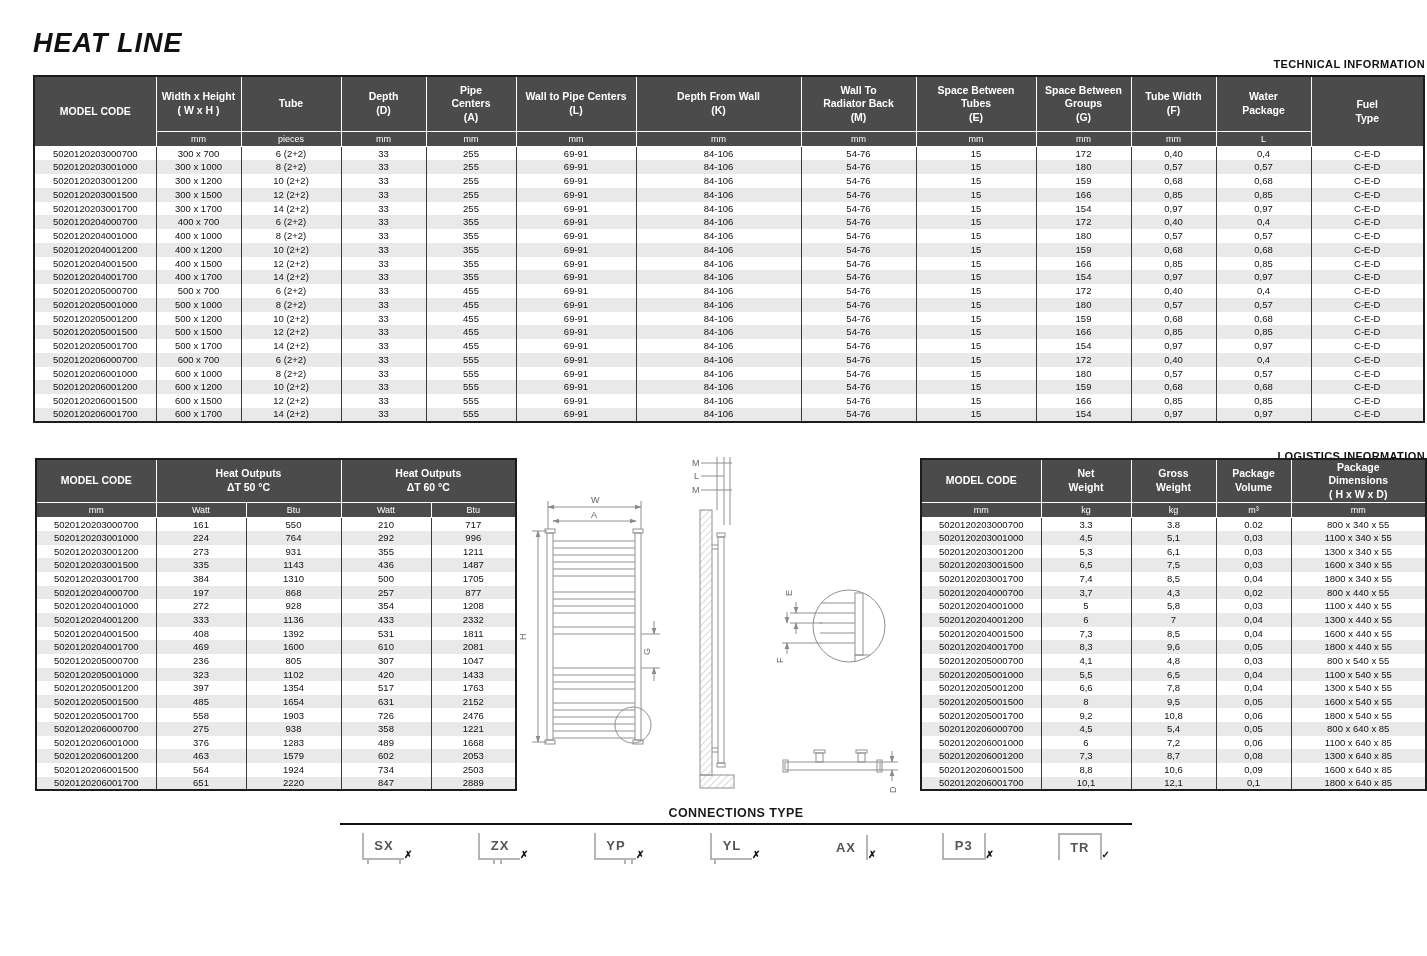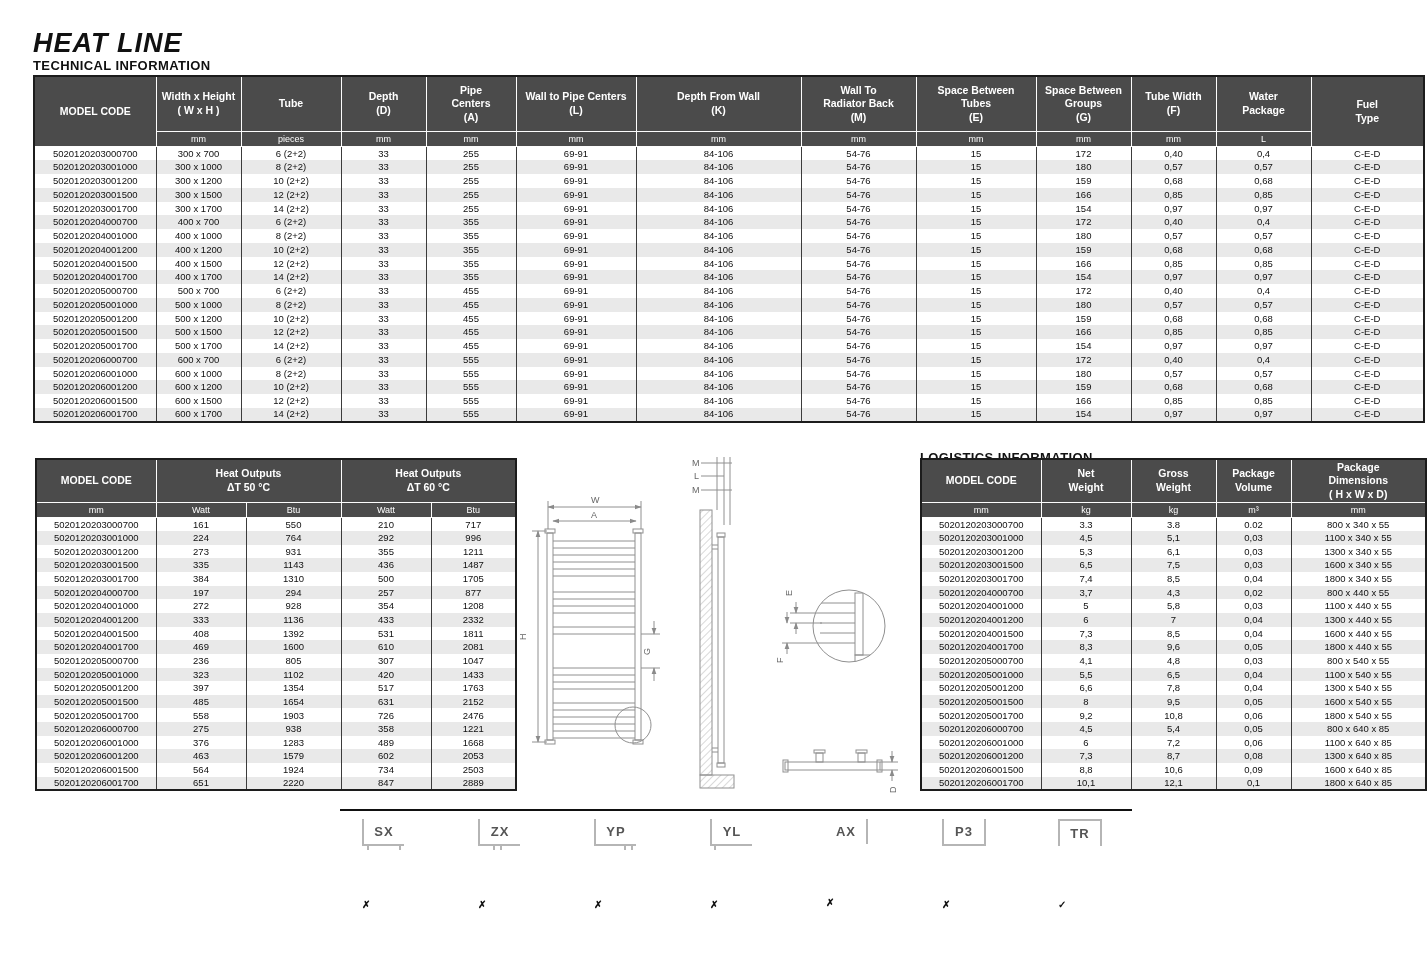--- a/index.html
+++ b/index.html
@@ -2,22 +2,22 @@
 <html><head>
 <meta charset="utf-8">
 <style>
   html,body{margin:0;padding:0;background:#fff;}
   body{width:1427px;height:956px;position:relative;overflow:hidden;
        font-family:"Liberation Sans", sans-serif;color:#1a1a1a;}
 
   .page-title{position:absolute;left:33px;top:28px;font-size:27px;font-weight:bold;
               font-style:italic;letter-spacing:1px;color:#111;}
 
-  .section-title{position:absolute;font-size:13px;font-weight:bold;letter-spacing:.4px;
-                 text-align:left;color:#111;}
+  .section-title{position:absolute;font-size:11px;font-weight:bold;letter-spacing:.4px;
+                 text-align:right;color:#111;}
   #tech-title{left:33px;width:1392px;top:58px;}
   #heat-title{left:35px;width:480px;top:442px;margin-top:14px;}
   #log-title{left:920px;width:505px;top:442px;margin-top:8px;}
 
   table.tbl{border-collapse:collapse;table-layout:fixed;position:absolute;
             border:2px solid #1c1c1c;}
   table.tbl th{background:#4b4b4b;color:#fff;font-weight:bold;text-align:center;
                vertical-align:middle;white-space:pre-line;border:1px solid #fdfdfd;
                padding:0 2px;line-height:1.3;}
   table.tbl tr.units th{font-weight:normal;font-size:9px;height:14px;line-height:1;}
@@ -32,21 +32,21 @@
   #heat-table{left:35px;top:458px;width:480px;}
   #log-table{left:920px;top:458px;width:505px;}
   #heat-table thead tr:first-child th,#log-table thead tr:first-child th{height:42px;font-size:10.5px;}
   #heat-table tbody tr,#log-table tbody tr{height:13.65px;}
 
   
   .connections{position:absolute;left:340px;top:806px;width:792px;}
   .connections-title{text-align:center;font-weight:bold;font-size:12.5px;letter-spacing:.4px;}
   .connections-line{border-top:2px solid #111;margin-top:3px;}
   .connections-row{display:flex;justify-content:space-between;padding:8px 22px 0 22px;}
-  .conn-item{display:flex;flex-direction:column;align-items:flex-start;width:52px;gap:44px;}
+  .conn-item{display:flex;flex-direction:row;align-items:flex-end;width:52px;}
   .ci{position:relative;width:40px;height:25px;display:flex;align-items:center;
       justify-content:center;font-weight:bold;font-size:13px;color:#555;letter-spacing:1px;}
   .ci::before,.ci::after{content:"";position:absolute;width:2px;height:5px;background:#b5b5b5;
       bottom:-6px;display:none;}
   .ci-sx{border-left:2px solid #b5b5b5;border-bottom:2px solid #b5b5b5;}
   .ci-sx::before{display:block;left:3px;} .ci-sx::after{display:block;right:3px;}
   .ci-zx{border-left:2px solid #b5b5b5;border-bottom:2px solid #b5b5b5;}
   .ci-zx::before{display:block;left:13px;} .ci-zx::after{display:block;left:20px;}
   .ci-yp{border-left:2px solid #b5b5b5;border-bottom:2px solid #b5b5b5;}
   .ci-yp::before{display:block;right:10px;} .ci-yp::after{display:block;right:3px;}
@@ -490,21 +490,21 @@
       <tr>
         <td>5020120203001700</td>
         <td>384</td>
         <td>1310</td>
         <td>500</td>
         <td>1705</td>
       </tr>
       <tr>
         <td>5020120204000700</td>
         <td>197</td>
-        <td>294</td>
+        <td>868</td>
         <td>257</td>
         <td>877</td>
       </tr>
       <tr>
         <td>5020120204001000</td>
         <td>272</td>
         <td>928</td>
         <td>354</td>
         <td>1208</td>
       </tr>
@@ -883,20 +883,21 @@
     <text x="172" y="21">M</text>
     <text x="174" y="34">L</text>
     <text x="172" y="48">M</text>
     <text x="272" y="151" transform="rotate(-90 272 151)">E</text>
     <text x="263" y="218" transform="rotate(-90 263 218)">F</text>
     <text x="376" y="348" transform="rotate(-90 376 348)">D</text>
   </g>
 </svg>
 
 <div class="connections">
+  <div class="connections-title">CONNECTIONS TYPE</div>
   <div class="connections-line"></div>
   <div class="connections-row" id="conn-row">
       <div class="conn-item">
         <div class="ci ci-sx">SX</div>
         <div class="conn-mark">✗</div>
       </div>
       <div class="conn-item">
         <div class="ci ci-zx">ZX</div>
         <div class="conn-mark">✗</div>
       </div>

